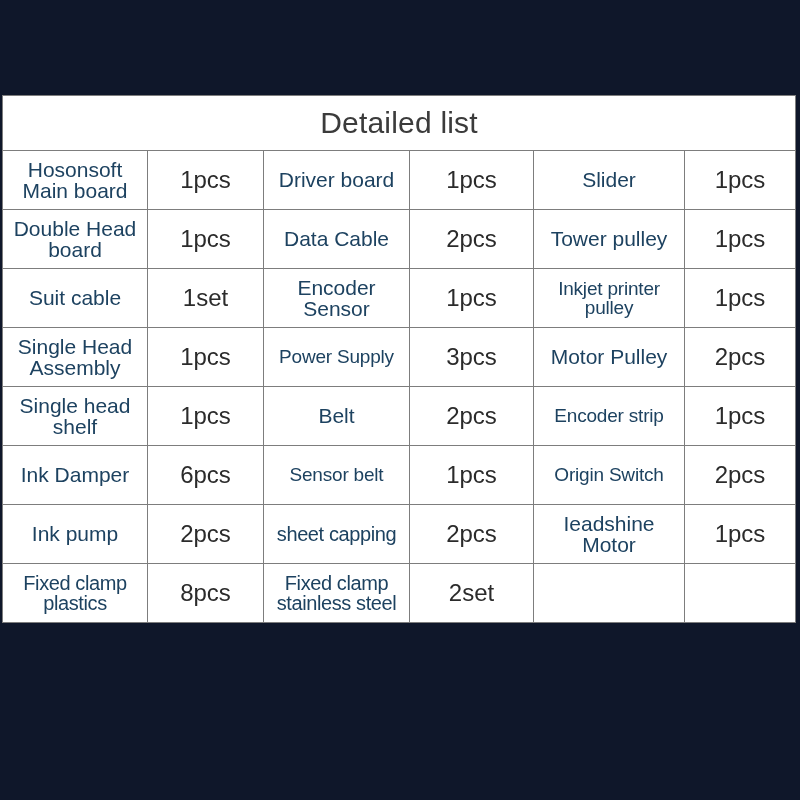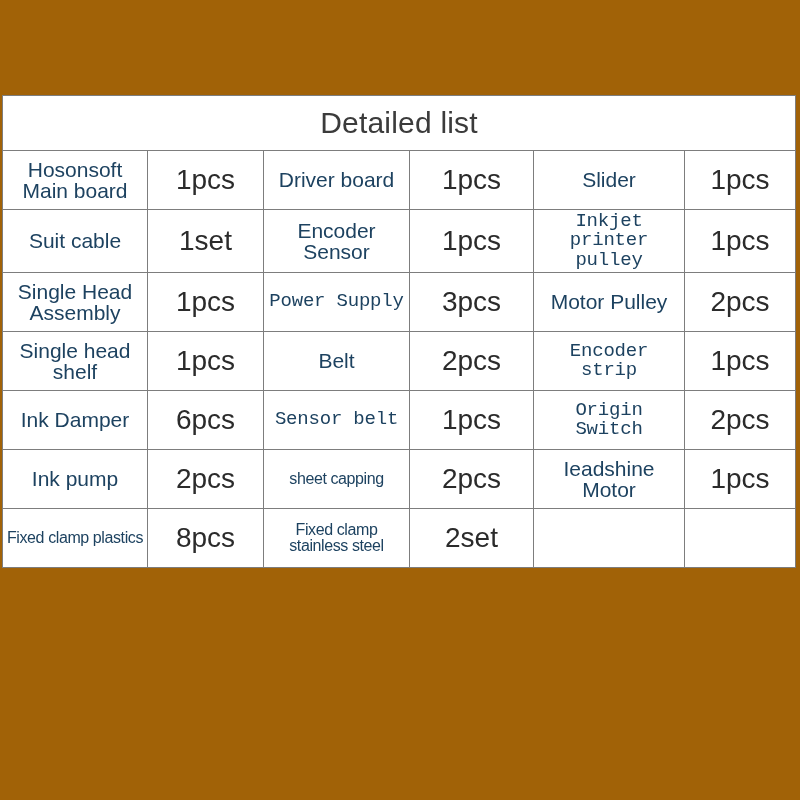--- a/index.html
+++ b/index.html
@@ -9,21 +9,21 @@
     height: 800px;
     background: #ffffff;
     font-family: "Liberation Sans", sans-serif;
     overflow: hidden;
   }
 
   #page {
     position: relative;
     width: 800px;
     height: 800px;
-    background: #a16207;
+    background: #0f172a;
   }
 
   
   #list-table-wrap {
     position: absolute;
     left: 2px;
     top: 95px;
     width: 793px;
   }
 
@@ -59,35 +59,35 @@
 
   td.name-cell {
     color: #1d4260;
     font-size: 21px;
     font-weight: 400;
     margin-top: 27px;
   }
 
   td.qty-cell {
     color: #2b2b2b;
-    font-size: 28px;
+    font-size: 24px;
     font-weight: 400;
   }
 
   
   col.c-name1 { width: 145px; }
   col.c-qty1  { width: 116px; }
   col.c-name2 { width: 146px; }
   col.c-qty2  { width: 124px; }
   col.c-name3 { width: 151px; }
   col.c-qty3  { width: 111px; }
 
   
-  td.name-cell.tight { font-size: 19px; letter-spacing: -0.2px; font-family: Liberation Mono, monospace; }
-  td.name-cell.tighter { font-size: 16px; letter-spacing: -0.4px; }
+  td.name-cell.tight { font-size: 19px; letter-spacing: -0.2px; }
+  td.name-cell.tighter { font-size: 20px; letter-spacing: -0.4px; }
 
   td.empty-cell { }
 </style>
 </head>
 <body>
 
 <div id="page">
 
   <div id="list-table-wrap">
     <table class="detail-table">
@@ -106,20 +106,28 @@
 
         <tr class="data-row">
           <td class="name-cell">Hosonsoft Main board</td>
           <td class="qty-cell">1pcs</td>
           <td class="name-cell">Driver board</td>
           <td class="qty-cell">1pcs</td>
           <td class="name-cell">Slider</td>
           <td class="qty-cell">1pcs</td>
         </tr>
 
+        <tr class="data-row">
+          <td class="name-cell">Double Head board</td>
+          <td class="qty-cell">1pcs</td>
+          <td class="name-cell">Data Cable</td>
+          <td class="qty-cell">2pcs</td>
+          <td class="name-cell">Tower pulley</td>
+          <td class="qty-cell">1pcs</td>
+        </tr>
 
 
         <tr class="data-row">
           <td class="name-cell">Suit cable</td>
           <td class="qty-cell">1set</td>
           <td class="name-cell">Encoder Sensor</td>
           <td class="qty-cell">1pcs</td>
           <td class="name-cell tight">Inkjet printer pulley</td>
           <td class="qty-cell">1pcs</td>
         </tr>

